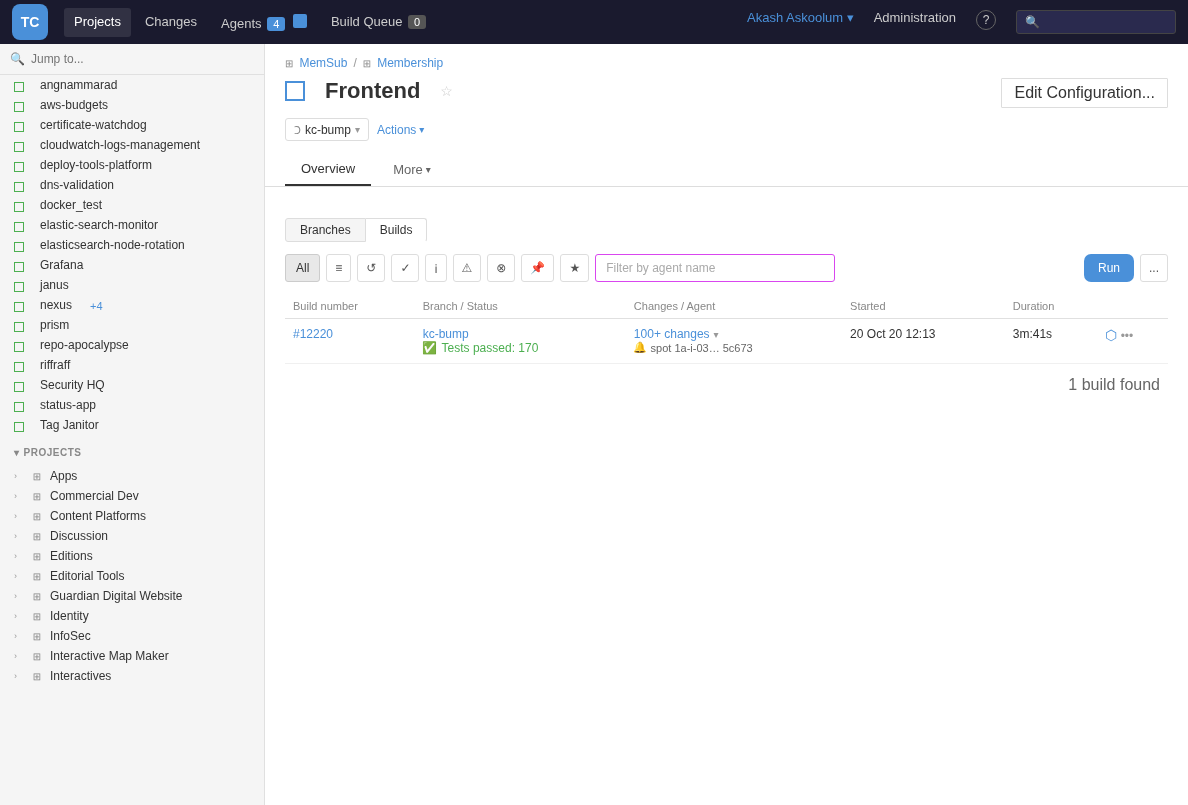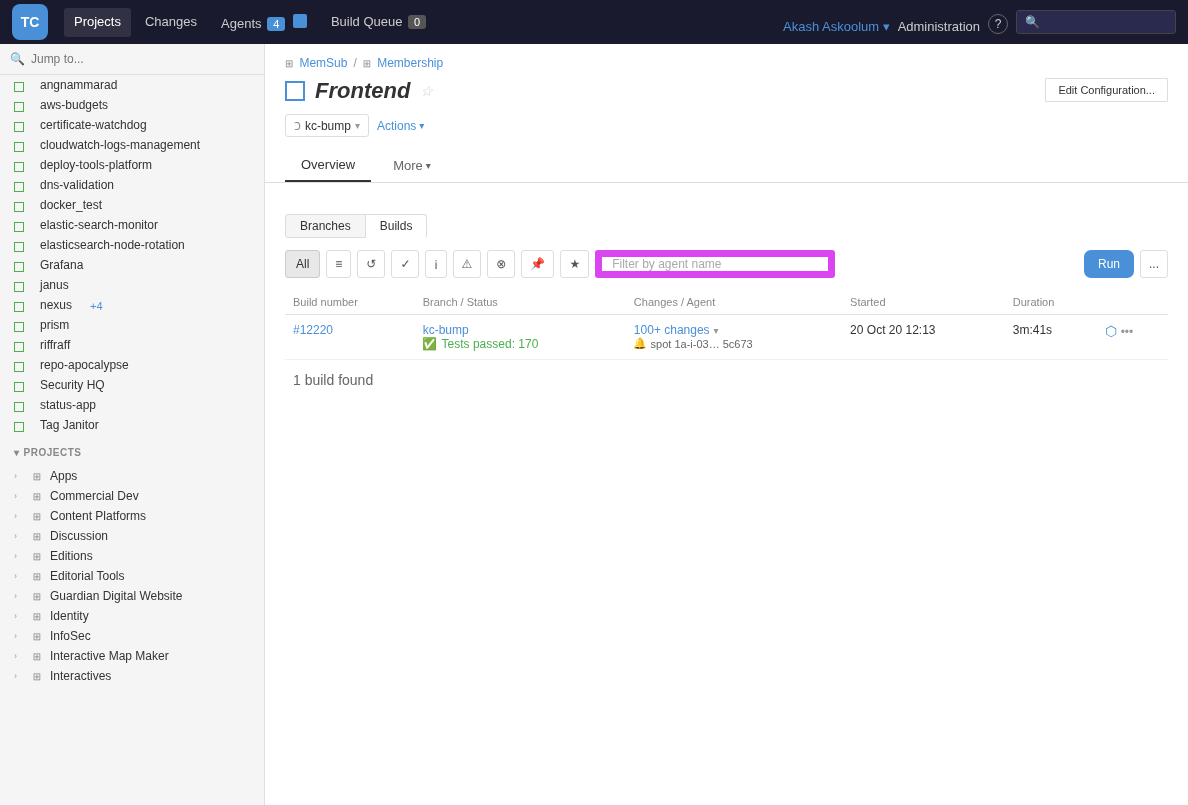--- a/index.html
+++ b/index.html
@@ -19,21 +19,21 @@
     .nav-logo {
       width: 36px; height: 36px; border-radius: 8px; background: #4a90d9; display: flex; align-items: center; justify-content: center; font-weight: bold; font-size: 14px; color: white; flex-shrink: 0;
     }
     .nav-links { display: flex; gap: 4px; }
     .nav-link { color: #ccc; text-decoration: none; padding: 6px 10px; border-radius: 3px; font-size: 13px; cursor: pointer; }
     .nav-link:hover, .nav-link.active { color: #fff; background: rgba(255,255,255,0.1); }
     .nav-link.active { color: #fff; }
     .agent-badge { background: #4a90d9; color: #fff; border-radius: 3px; padding: 1px 6px; font-size: 11px; margin-left: 2px; }
     .build-badge { background: #555; color: #fff; border-radius: 3px; padding: 1px 6px; font-size: 11px; margin-left: 2px; }
     .agent-square { width: 14px; height: 14px; background: #4a90d9; border-radius: 2px; display: inline-block; margin-left: 4px; }
-    .nav-right { margin-left: auto; display: flex; align-items: flex-end; gap: 8px; }
+    .nav-right { margin-left: auto; display: flex; align-items: flex-start; gap: 20px; }
     .nav-user { color: #4a90d9; font-size: 13px; cursor: pointer; display: flex; align-items: center; gap: 4px; }
     .nav-admin { color: #ccc; font-size: 13px; cursor: pointer; }
     .nav-help { color: #ccc; width: 20px; height: 20px; border-radius: 50%; border: 1px solid #666; display: flex; align-items: center; justify-content: center; font-size: 12px; cursor: pointer; }
     .nav-search { background: #2a2a4e; border: 1px solid #444; border-radius: 3px; color: #ccc; padding: 4px 8px; font-size: 12px; width: 160px; display: flex; align-items: center; gap: 6px; }
     .nav-search-input { background: transparent; border: none; color: #ccc; font-size: 12px; outline: none; width: 120px; }
 
     
     .main-layout { display: flex; flex: 1; overflow: hidden; }
 
     
@@ -89,44 +89,44 @@
     .inner-tabs { display: flex; gap: 0; margin-bottom: 12px; }
     .inner-tab { padding: 4px 14px; font-size: 12px; border: 1px solid #ddd; background: #f5f5f5; cursor: pointer; color: #333; margin-top: 15px; }
     .inner-tab:first-child { border-radius: 3px 0 0 3px; }
     .inner-tab:last-child { border-radius: 0 3px 3px 0; border-left: none; }
     .inner-tab.active { background: #fff; border-bottom-color: #fff; z-index: 1; }
 
     
     .filter-bar { display: flex; align-items: center; gap: 6px; margin-bottom: 12px; }
     .filter-btn { padding: 4px 8px; border: 1px solid #ddd; background: #fff; cursor: pointer; font-size: 12px; border-radius: 3px; color: #555; display: flex; align-items: center; justify-content: center; height: 28px; }
     .filter-all { padding: 4px 10px; background: #e8e8e8; border: 1px solid #ccc; border-radius: 3px; font-size: 12px; cursor: pointer; height: 28px; display: flex; align-items: center; font-weight: 500; }
-    .filter-input { border: 7px solid #d946ef; border-radius: 3px; padding: 4px 10px; font-size: 12px; flex: 1; max-width: 240px; height: 28px; outline: none; }
+    .filter-input { border: 1px solid #d946ef; border-radius: 3px; padding: 4px 10px; font-size: 12px; flex: 1; max-width: 240px; height: 28px; outline: none; }
     .filter-input::placeholder { color: #aaa; }
     .run-btn { margin-left: auto; background: #4a90d9; color: #fff; border: none; border-radius: 7px; padding: 4px 14px; font-size: 12px; cursor: pointer; height: 28px; }
     .more-btn { border: 1px solid #ddd; background: #fff; border-radius: 3px; padding: 4px 8px; font-size: 12px; cursor: pointer; height: 28px; color: #555; }
 
     
     .builds-table { width: 100%; border-collapse: collapse; }
     .builds-table th { text-align: left; padding: 6px 8px; font-size: 11px; color: #888; font-weight: normal; border-bottom: 1px solid #e0e0e0; }
     .builds-table td { padding: 8px 8px; border-bottom: 1px solid #f0f0f0; vertical-align: top; font-size: 12px; }
     .build-num { color: #4a90d9; cursor: pointer; font-size: 12px; }
     .branch-name { color: #4a90d9; font-size: 12px; cursor: pointer; }
     .test-passed { color: #4caf50; font-size: 12px; display: flex; align-items: center; gap: 4px; }
     .test-passed-icon { color: #4caf50; }
     .changes-link { color: #4a90d9; cursor: pointer; font-size: 12px; display: flex; align-items: center; gap: 4px; }
     .agent-info { color: #666; font-size: 11px; display: flex; align-items: center; gap: 3px; }
     .started-time { color: #333; font-size: 12px; }
     .duration-time { color: #333; font-size: 12px; font-weight: 500; }
     .stack-icon { color: #4a90d9; font-size: 14px; }
     .more-dots { color: #999; font-size: 12px; cursor: pointer; }
 
-    .builds-found { color: #666; font-size: 14px; padding: 12px 8px; }
-
-    
-    .edit-config-btn { position: absolute; top: 72px; right: 20px; background: #fff; border: 1px solid #ddd; border-radius: 1px; padding: 5px 12px; font-size: 11px; cursor: pointer; color: #333; }
+    .builds-found { color: #666; font-size: 16px; padding: 12px 8px; text-align: right; }
+
+    
+    .edit-config-btn { position: absolute; top: 72px; right: 20px; background: #fff; border: 1px solid #ddd; border-radius: 1px; padding: 5px 12px; font-size: 16px; cursor: pointer; color: #333; }
 
     
     .sidebar::-webkit-scrollbar { width: 4px; }
     .sidebar::-webkit-scrollbar-track { background: #f5f5f5; }
     .sidebar::-webkit-scrollbar-thumb { background: #ccc; border-radius: 2px; }
   </style>
 </head>
 <body>
 
 <nav class="top-nav">
@@ -220,25 +220,25 @@
           <span class="item-icon green"></span>
     <span class="item-text">nexus</span>
     <span class="badge">+4</span>
         </div>
         <div class="sidebar-item">
           <span class="item-icon green"></span>
     <span class="item-text">prism</span>
     </div>
         <div class="sidebar-item">
           <span class="item-icon green"></span>
+    <span class="item-text">repo-apocalypse</span>
+    </div>
+        <div class="sidebar-item">
+          <span class="item-icon green"></span>
     <span class="item-text">riffraff</span>
-    </div>
-        <div class="sidebar-item">
-          <span class="item-icon green"></span>
-    <span class="item-text">repo-apocalypse</span>
     </div>
         <div class="sidebar-item">
           <span class="item-icon green"></span>
     <span class="item-text">Security HQ</span>
     </div>
         <div class="sidebar-item">
           <span class="item-icon green"></span>
     <span class="item-text">status-app</span>
     </div>
         <div class="sidebar-item">
@@ -319,21 +319,21 @@
 
       <div class="breadcrumb">
         <span class="breadcrumb-icon">⊞</span>
         <a class="breadcrumb-link">MemSub</a>
         <span class="breadcrumb-sep">/</span>
         <span class="breadcrumb-icon">⊞</span>
         <a class="breadcrumb-link">Membership</a>
       </div>
 
       <div style="display:flex; justify-content: space-between; align-items: flex-start; padding: 0 20px 10px;">
-        <div class="page-header" style="padding: 0; gap: 10px; font-style: italic;">
+        <div class="page-header" style="padding: 0; gap: 20px;">
           <span class="project-square"></span>
           <span class="page-title">Frontend</span>
           <span class="star-icon">☆</span>
         </div>
         <button class="edit-config-btn" style="position: static; margin-top: 0;">Edit Configuration...</button>
       </div>
 
       <div class="action-bar">
         <div class="branch-dropdown">
           <span class="branch-icon">Ↄ</span>

